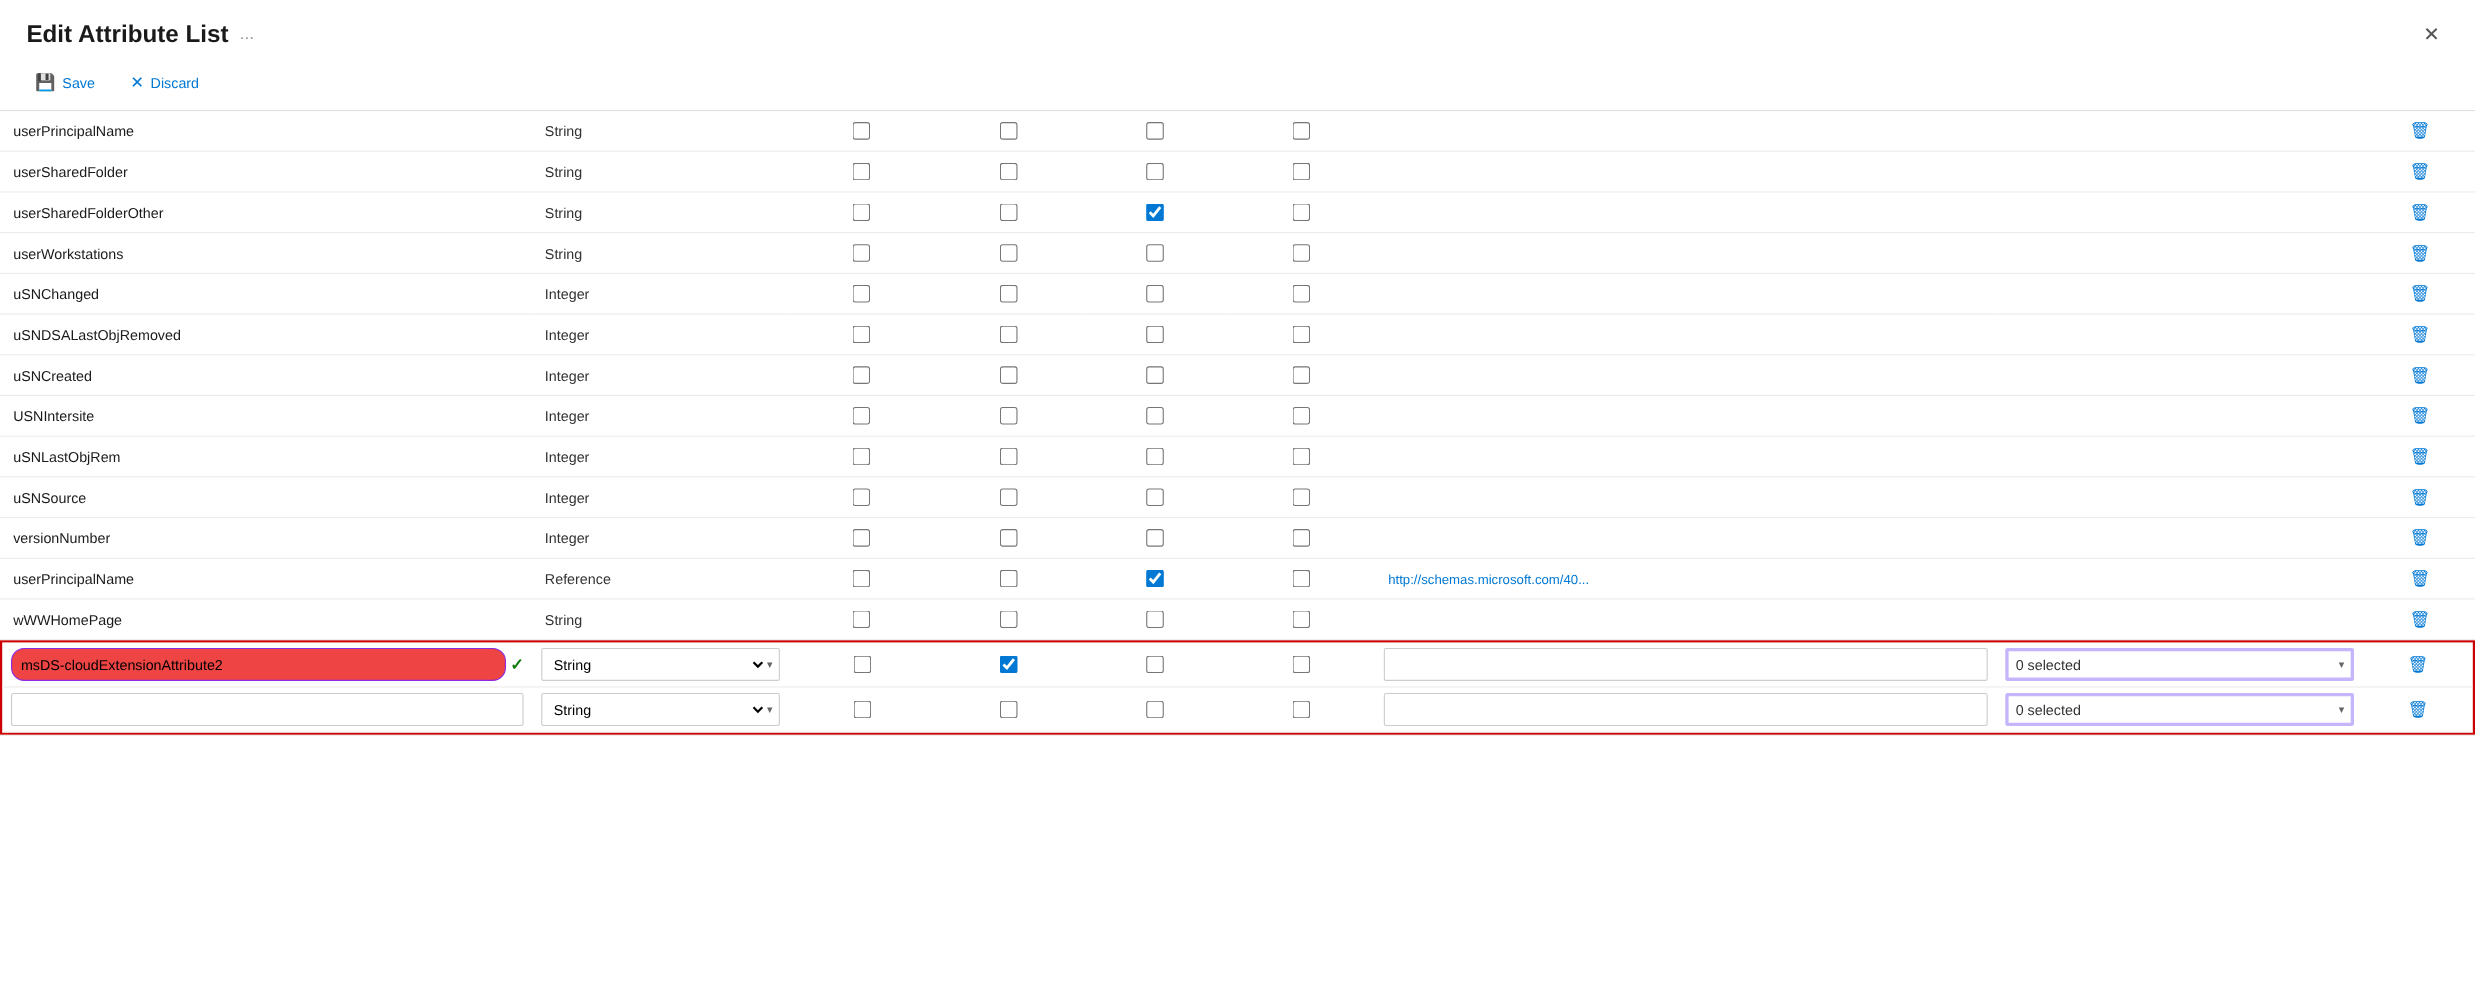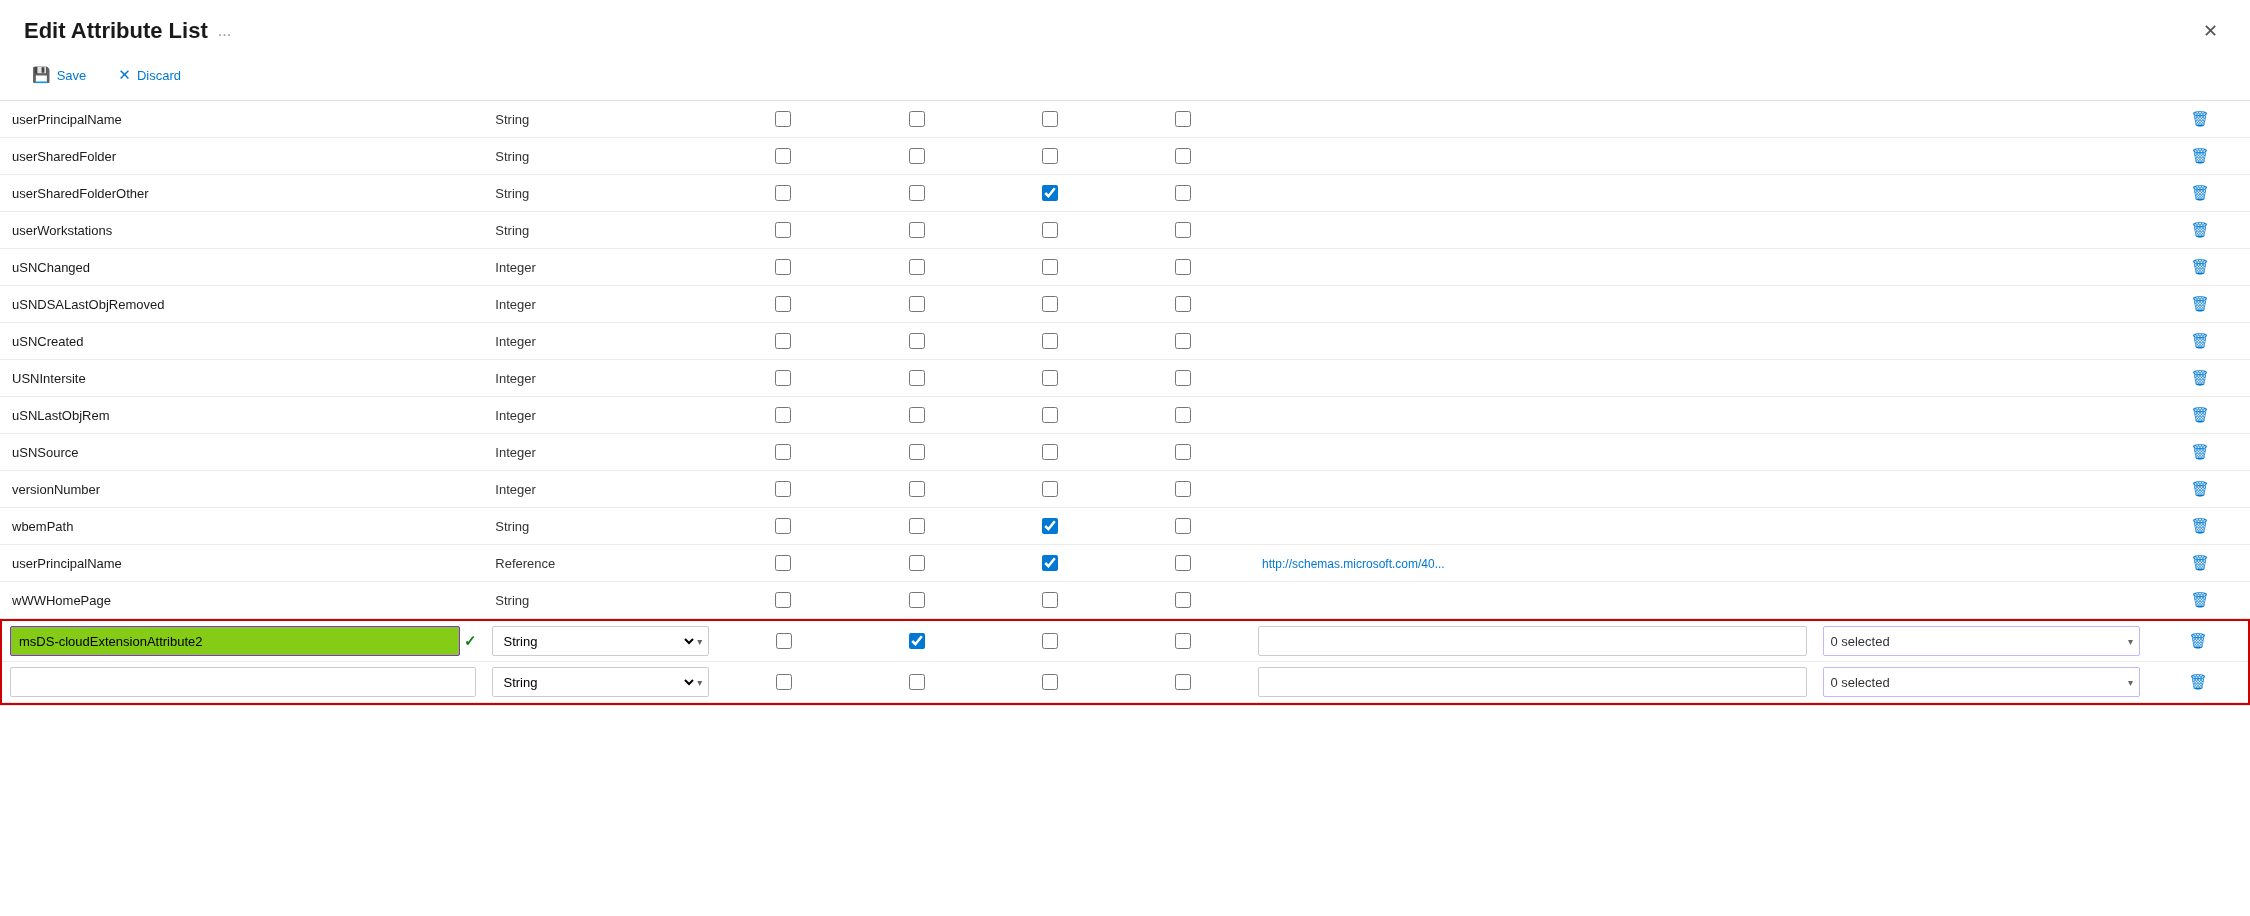--- a/index.html
+++ b/index.html
@@ -107,25 +107,25 @@
       background: none;
       border: none;
       cursor: pointer;
       color: #0078d4;
       font-size: 15px;
       padding: 2px 6px;
     }
     .name-input {
       width: 100%;
       border: 1px solid #8a2be2;
-      border-radius: 2px;
+      border-radius: 12px;
       padding: 4px 8px;
       font-size: 13px;
       height: 30px;
-      background: #84cc16;
+      background: #ef4444;
     }
     .name-input-empty {
       width: 100%;
       border: 1px solid #ccc;
       border-radius: 2px;
       padding: 4px 8px;
       font-size: 13px;
       height: 30px;
       background: #fff;
     }
@@ -142,21 +142,21 @@
       border: none;
       background: transparent;
       font-size: 13px;
       flex: 1;
       cursor: pointer;
       outline: none;
     }
     .selected-dropdown {
       display: flex;
       align-items: center;
-      border: 1px solid #c4b5fd;
+      border: 3px solid #c4b5fd;
       border-radius: 2px;
       height: 30px;
       background: #fff;
       padding: 0 6px;
       font-size: 13px;
       color: #333;
       cursor: pointer;
     }
     .selected-dropdown span.count { flex: 1; }
     .selected-dropdown span.chevron { color: #666; font-size: 10px; }
@@ -547,51 +547,20 @@
     </td>
     <td>
       
     </td>
     <td></td>
     <td class="centered">
       <button class="delete-btn">🗑</button>
     </td>
   </tr>
           <tr>
-    <td class="col-name-cell">wbemPath</td>
-    <td>String</td>
-    <td class="centered">
-      <div class="cb-container">
-                <input type="checkbox" style="">
-              </div>
-    </td>
-    <td class="centered">
-      <div class="cb-container">
-                <input type="checkbox" style="">
-              </div>
-    </td>
-    <td class="centered">
-      <div class="cb-container">
-                <input type="checkbox" checked="" style="">
-              </div>
-    </td>
-    <td class="centered">
-      <div class="cb-container">
-                <input type="checkbox" style="">
-              </div>
-    </td>
-    <td>
-      
-    </td>
-    <td></td>
-    <td class="centered">
-      <button class="delete-btn">🗑</button>
-    </td>
-  </tr>
-          <tr>
     <td class="col-name-cell">userPrincipalName</td>
     <td>Reference</td>
     <td class="centered">
       <div class="cb-container">
                 <input type="checkbox" style="">
               </div>
     </td>
     <td class="centered">
       <div class="cb-container">
                 <input type="checkbox" style="">

